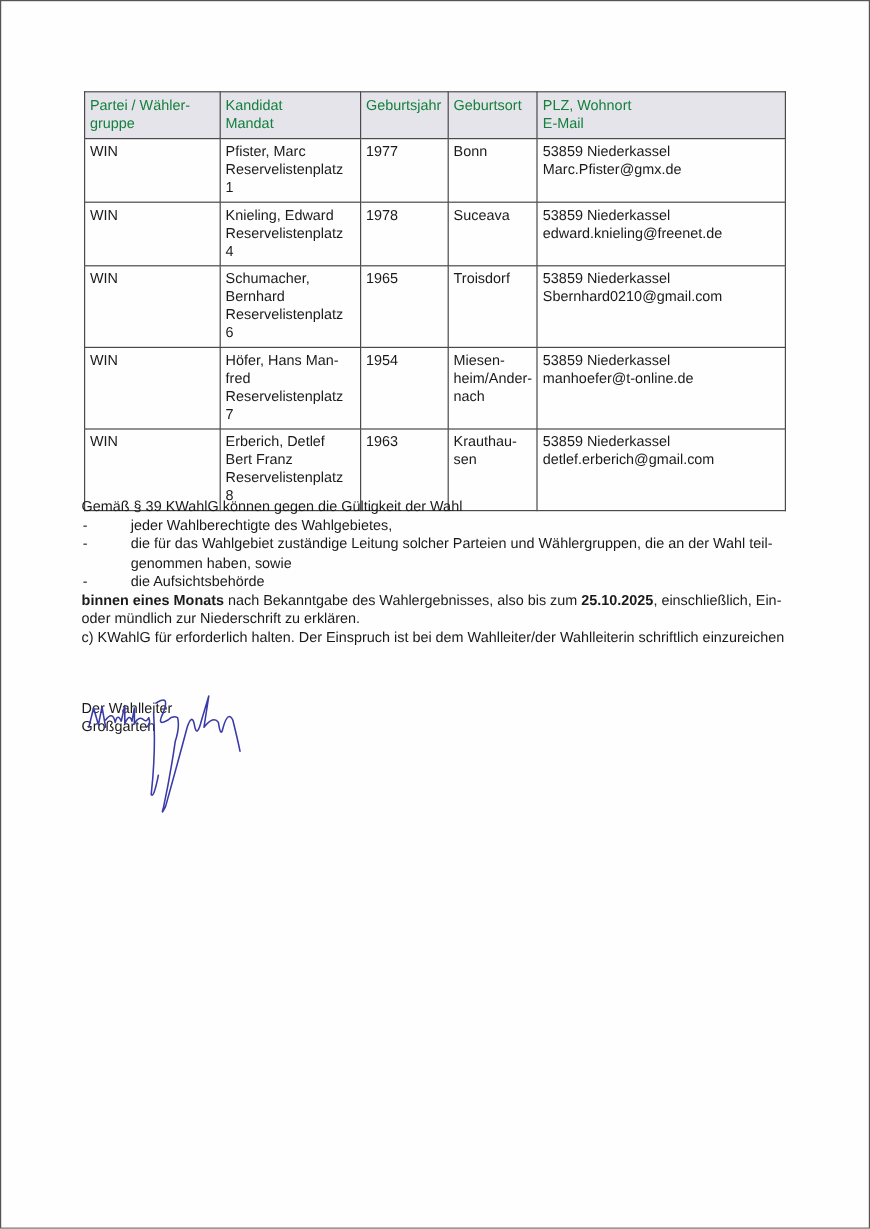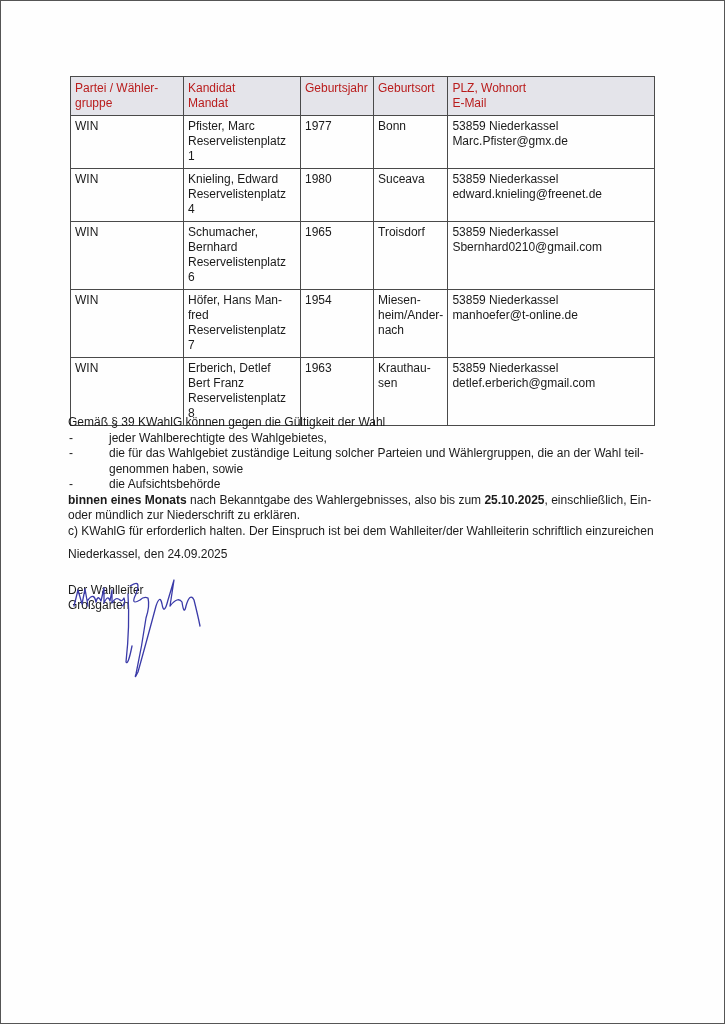--- a/index.html
+++ b/index.html
@@ -12,21 +12,21 @@
       border: 1px solid #555; background: #fefefe;
     }
     table.cand {
       position: absolute; left: 70px; top: 76px; width: 585px;
       border-collapse: collapse; font-size: 12px; line-height: 15px;
     }
     table.cand th, table.cand td {
       border: 1px solid #4a4a4a; vertical-align: top; text-align: left;
       padding: 3px 4px 4px 4px; font-weight: normal;
     }
-    table.cand thead th { background: #e4e4ea; color: #b91c1c; padding-top: 4px; padding-bottom: 4px; }
+    table.cand thead th { background: #e4e4ea; color: #15803d; padding-top: 4px; padding-bottom: 4px; }
     .c1 { width: 104px; } .c2 { width: 108px; } .c3 { width: 64px; } .c4 { width: 50px; } .c5 { width: auto; }
     .line { display: block; white-space: nowrap; }
     .notice {
       position: absolute; left: 68px; top: 415px; width: 590px; font-size: 12px; line-height: 15.5px;
     }
     .notice .row { display: flex; }
     .notice .dash { width: 40px; flex: none; padding-left: 1px; }
     .notice .txt { flex: 1; }
     .notice b { font-weight: bold; }
     .para { margin-top: 0; text-align: justify; }
@@ -87,21 +87,21 @@
       <tr>
         <td class="c1">
           <span class="line">WIN</span>
         </td>
         <td class="c2">
           <span class="line">Knieling, Edward</span>
           <span class="line">Reservelistenplatz</span>
           <span class="line">4</span>
         </td>
         <td class="c3">
-          <span class="line">1980</span>
+          <span class="line">1978</span>
         </td>
         <td class="c4">
           <span class="line">Suceava</span>
         </td>
         <td class="c5">
           <span class="line">53859 Niederkassel</span>
           <span class="line">edward.knieling@freenet.de</span>
         </td>
       </tr>
       <tr>
@@ -194,21 +194,20 @@
         <span class="txt">
           <span class="line">die Aufsichtsbehörde</span>
         </span>
       </div>
     </div>
   <div class="para">
     <b>binnen eines Monats</b><span> nach Bekanntgabe des Wahlergebnisses, also bis zum </span><b>25.10.2025</b><span>, einschließlich, Ein-</span>
     <span class="line">oder mündlich zur Niederschrift zu erklären.</span>
     <span class="line">c) KWahlG für erforderlich halten. Der Einspruch ist bei dem Wahlleiter/der Wahlleiterin schriftlich einzureichen</span>
   </div>
-  <div class="date">Niederkassel, den 24.09.2025</div>
 </div>
 
 <div class="sign">
   <div>Der Wahlleiter</div>
   <div class="l2">Großgarten</div>
 </div>
 
 <svg class="signature" viewBox="0 0 150 110">
   <g fill="none" stroke="#3a3aa8" stroke-width="1.3" stroke-linecap="round" stroke-linejoin="round">
     <path d="M4 30 L8 14 L12 28 L15 13 L18 30 M18 24 Q24 16 26 26 Q28 18 31 25 L34 12 L34 27 Q38 18 40 25 L42 14 L42 27 Q46 20 50 24 Q52 26 54 22 Q56 28 52 30"></path>

